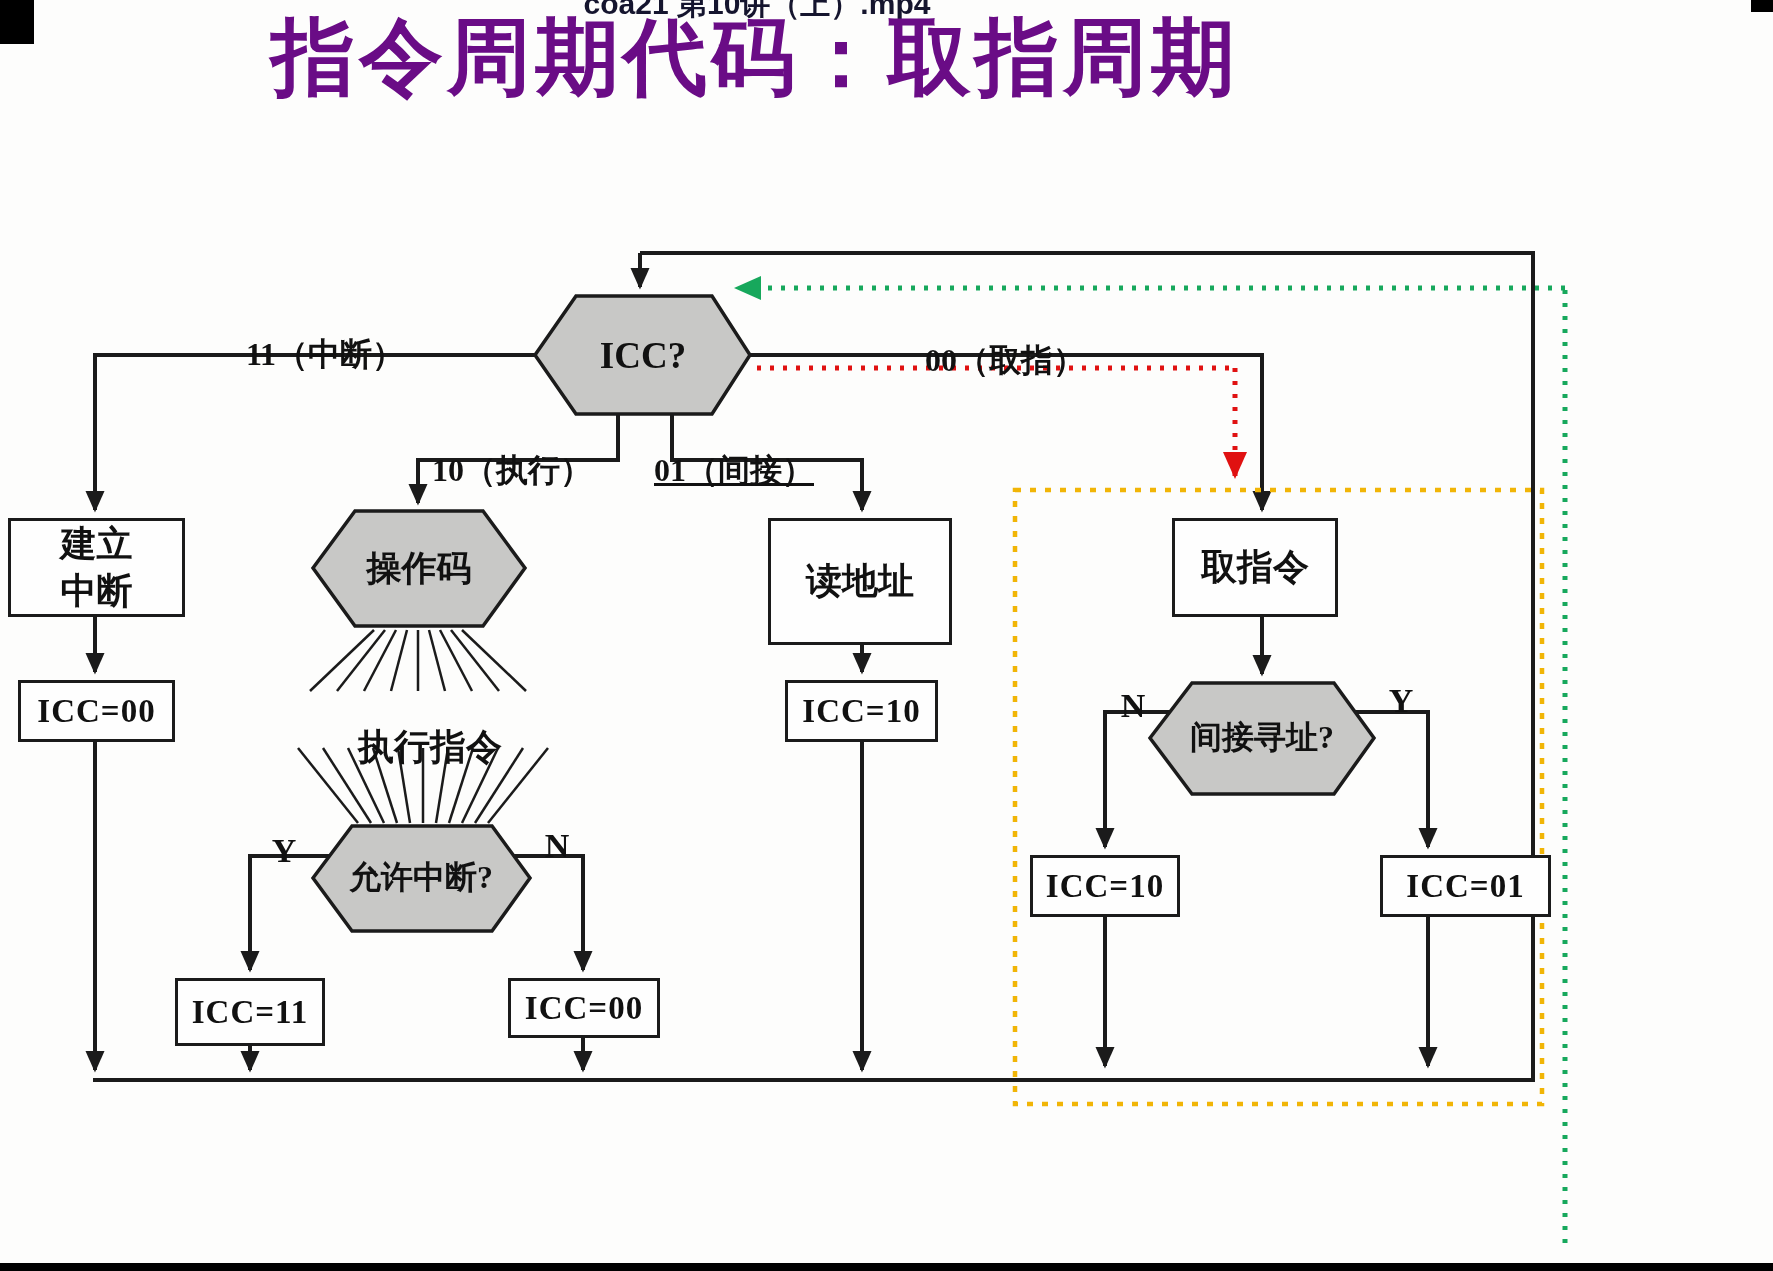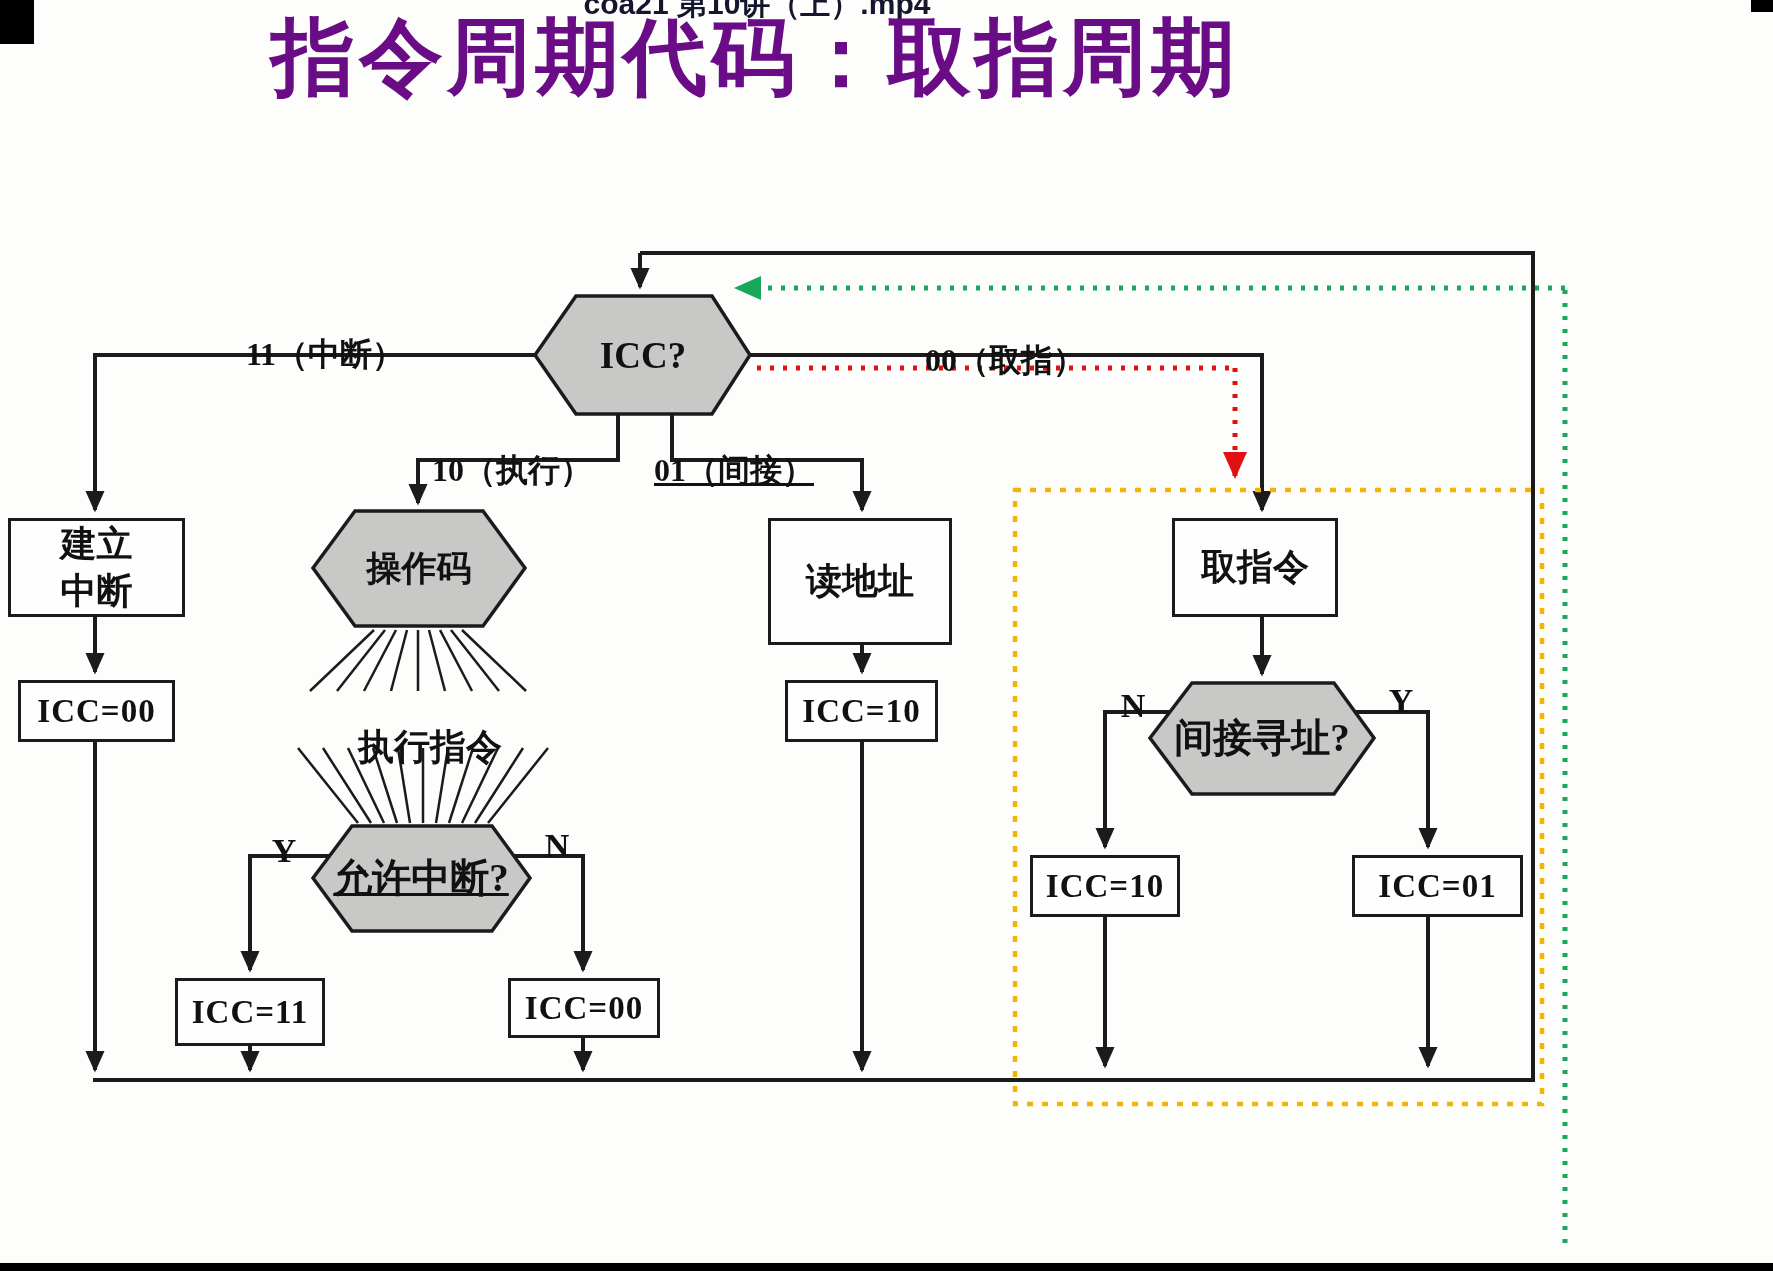--- a/index.html
+++ b/index.html
@@ -16,21 +16,21 @@
            color:#15152e; white-space:nowrap; }
   .box { position:absolute; border:3px solid #1b1b1b; background:#fefefe;
          display:flex; flex-direction:column; align-items:center; justify-content:center;
          font-weight:700; color:#111; text-align:center; }
   .box-cn  { font-size:36px; line-height:1.3; }
   .box-icc { font-size:33px; letter-spacing:1px; }
   .lbl { position:absolute; transform:translate(-50%,-50%); white-space:nowrap;
          font-weight:700; color:#111; }
   .lbl-edge { font-size:32px;margin-top:33px; }
   .lbl-hex  { font-size:35px; }
-  .lbl-hex-sm { font-size:39px; }
+  .lbl-hex-sm { font-size:32px; }
   .lbl-yn   { font-size:34px; }
   .lbl-exec { font-size:36px; }
   .corner { position:absolute; background:#000; }
 </style>
 </head>
 <body>
 
 <div class="stage">
 
   <svg class="svg-layer" width="1773" height="1271" viewBox="0 0 1773 1271">
@@ -137,25 +137,25 @@
   <div class="box box-icc" style="left:18px; top:680px; width:157px; height:62px;">ICC=00</div>
 
   <div class="box box-icc" style="left:175px; top:978px; width:150px; height:68px;">ICC=11</div>
   <div class="box box-icc" style="left:508px; top:978px; width:152px; height:60px;">ICC=00</div>
 
   <div class="box box-cn" style="left:768px; top:518px; width:184px; height:127px;">读地址</div>
   <div class="box box-icc" style="left:785px; top:680px; width:153px; height:62px;">ICC=10</div>
 
   <div class="box box-cn" style="left:1172px; top:518px; width:166px; height:99px;">取指令</div>
   <div class="box box-icc" style="left:1030px; top:855px; width:150px; height:62px;">ICC=10</div>
-  <div class="box box-icc" style="left:1352px; top:855px; width:171px; height:62px;">ICC=01</div>
+  <div class="box box-icc" style="left:1380px; top:855px; width:171px; height:62px;">ICC=01</div>
 
   <div class="lbl lbl-hex" style="left:643px; top:355px; font-size:37px;">ICC?</div>
   <div class="lbl lbl-hex" style="left:419px; top:568px;">操作码</div>
-  <div class="lbl lbl-hex-sm" style="left:421px; top:878px;text-decoration:underline;">允许中断?</div>
+  <div class="lbl lbl-hex-sm" style="left:421px; top:878px;">允许中断?</div>
   <div class="lbl lbl-hex-sm" style="left:1262px; top:738px;">间接寻址?</div>
 
   <div class="lbl lbl-exec" style="left:430px; top:717px;margin-top:30px;">执行指令</div>
 
   <div class="lbl lbl-edge" style="left:325px; top:322px;">11（中断）</div>
   <div class="lbl lbl-edge" style="left:512px; top:438px;">10（执行）</div>
   <div class="lbl lbl-edge" style="left:734px; top:438px;text-decoration:underline;">01（间接）</div>
   <div class="lbl lbl-edge" style="left:1005px; top:328px;">00（取指）</div>
 
   <div class="lbl lbl-yn" style="left:284px; top:851px;">Y</div>

